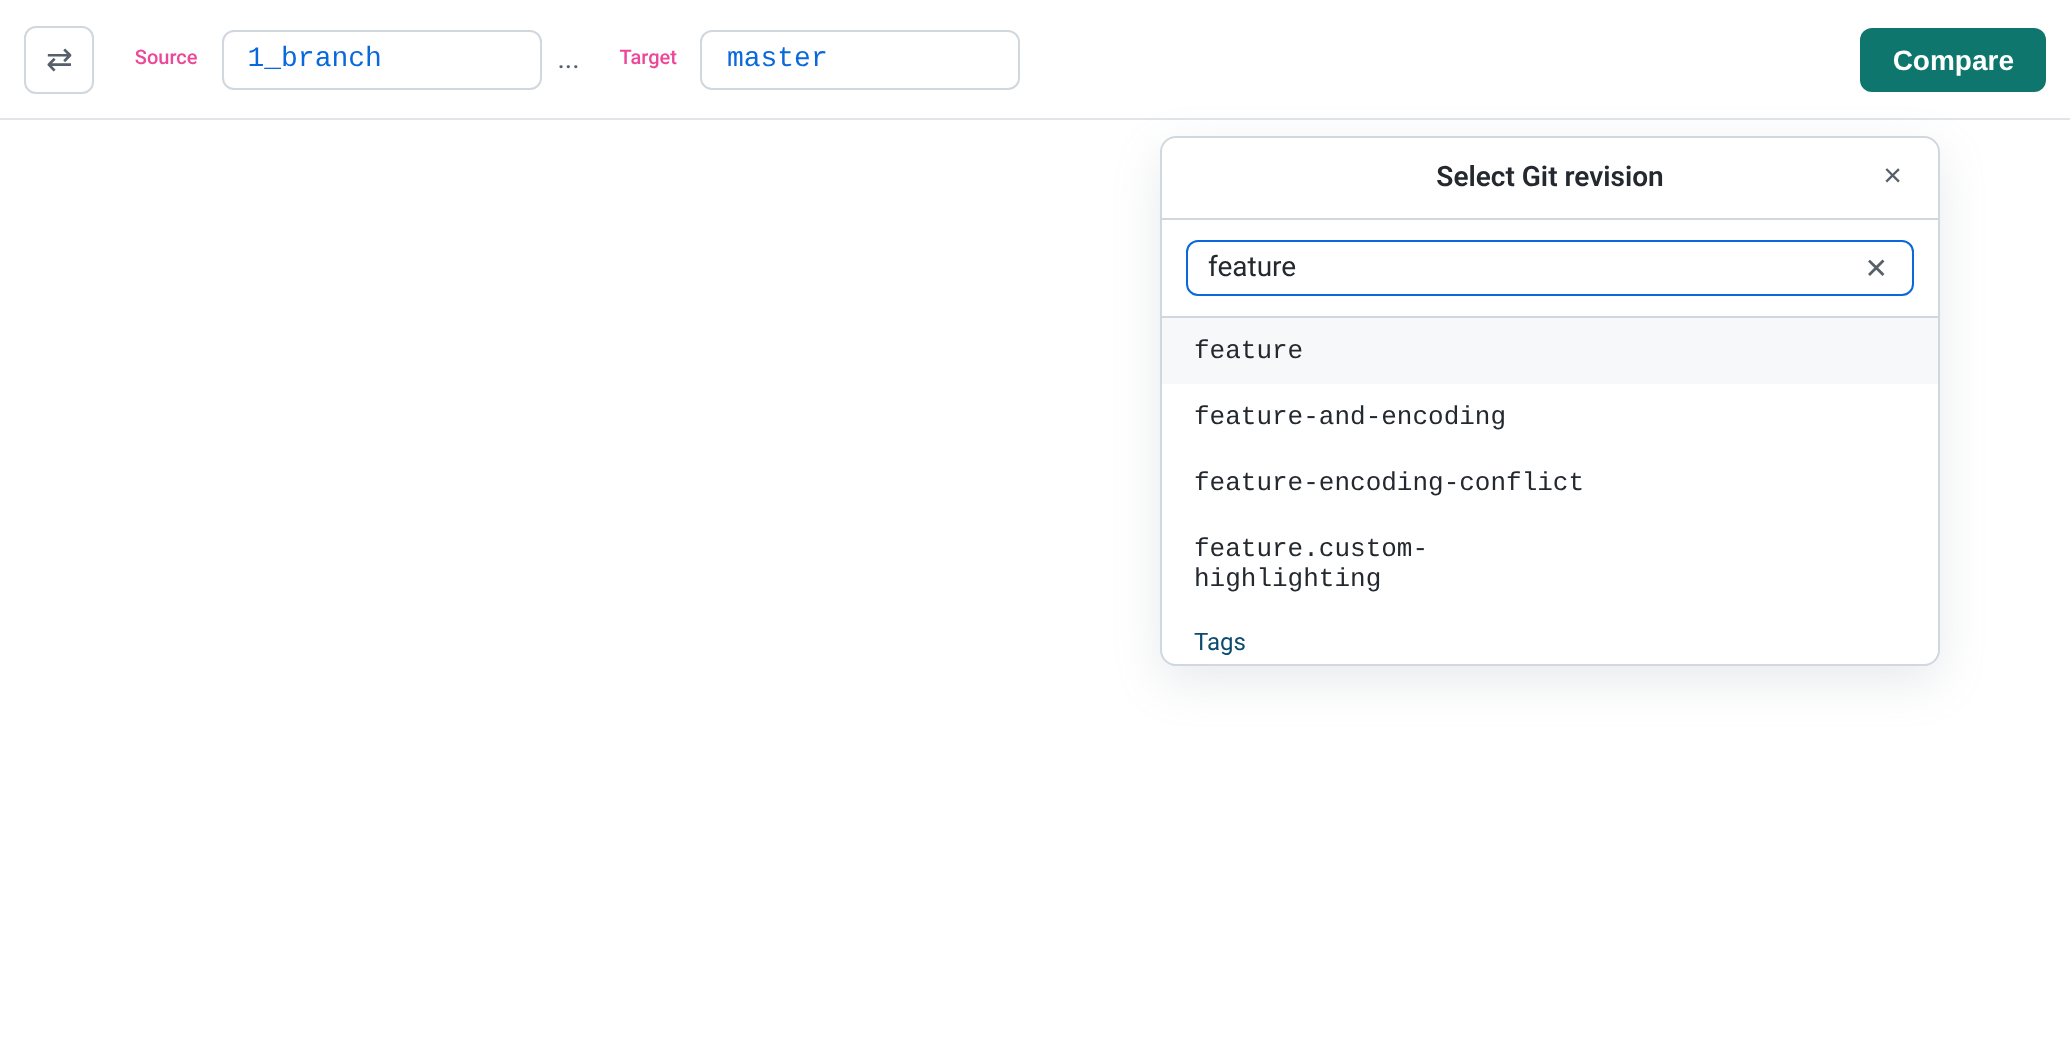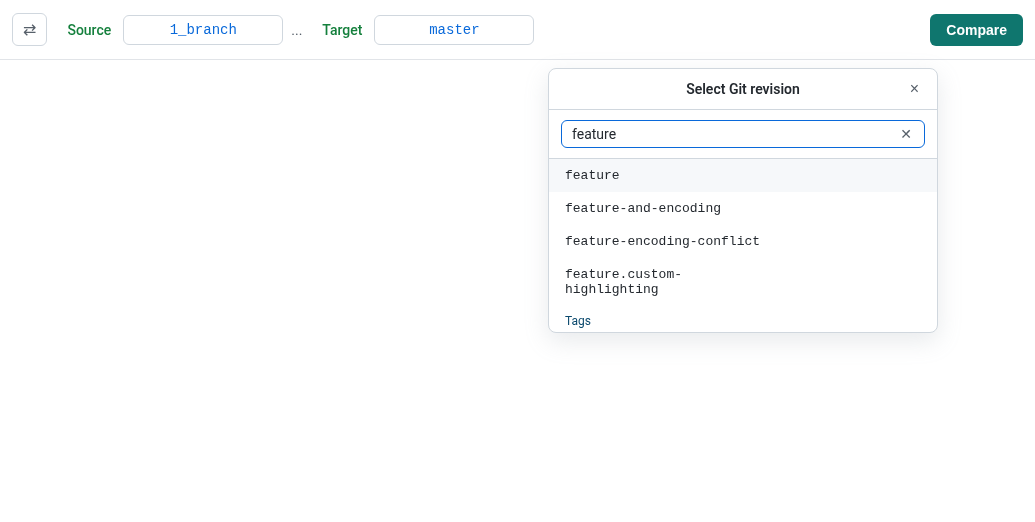--- a/index.html
+++ b/index.html
@@ -34,37 +34,37 @@
       cursor: pointer;
       display: flex;
       align-items: center;
       justify-content: center;
       color: #57606a;
       font-size: 16px;
       margin-right: 8px;
     }
 
     .branch-label {
-      color: #15803d;
-      font-size: 14px;
+      color: #ec4899;
+      font-size: 10px;
       font-weight: 500;
       padding: 0 12px;
     }
 
     .branch-btn {
       background: #fff;
       border: 1px solid #d0d7de;
       border-radius: 6px;
       padding: 6px 12px;
       cursor: pointer;
       font-size: 14px;
       color: #0969da;
       font-family: 'SFMono-Regular', Consolas, 'Liberation Mono', Menlo, monospace;
       min-width: 160px;
-      text-align: center;
+      text-align: left;
     }
 
     .ellipsis {
       color: #57606a;
       padding: 0 8px;
       font-size: 14px;
     }
 
     .compare-btn {
       background: #0f766e;
@@ -78,21 +78,21 @@
       margin-left: 8px;
     }
 
     .spacer {
       flex: 1;
     }
 
     .dropdown-panel {
       position: absolute;
       top: 68px;
-      left: 548px;
+      left: 580px;
       width: 390px;
       background: #fff;
       border: 1px solid #d0d7de;
       border-radius: 8px;
       box-shadow: 0 8px 24px rgba(140,149,159,0.2);
       z-index: 100;
     }
 
     .dropdown-header {
       display: flex;

